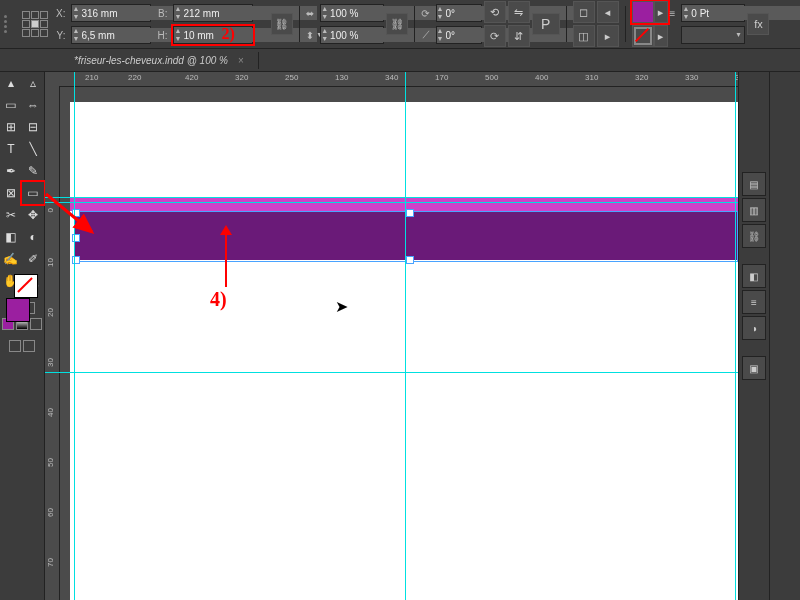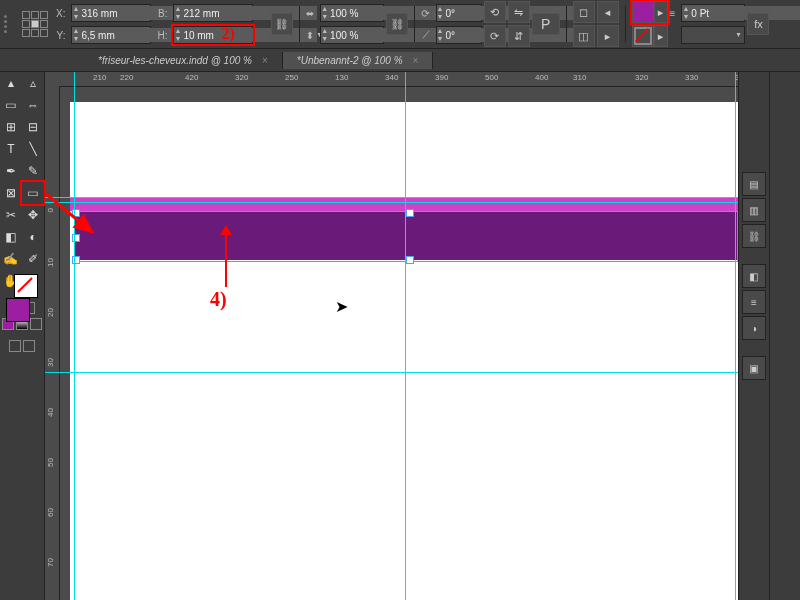--- a/index.html
+++ b/index.html
@@ -13,21 +13,21 @@
   .xywh{display:grid;grid-template-columns:auto 80px auto 80px;grid-template-rows:18px 18px;gap:4px 6px;align-items:center}
   .lbl{font-size:10px;color:#bbb;text-align:right}
   .numbox{display:flex;align-items:center;background:#5a5a5a;border:1px solid #222;height:16px}
   .numbox .spin{width:10px;display:flex;flex-direction:column}
   .numbox .spin b{height:8px;font-size:7px;line-height:7px;text-align:center;color:#bbb;cursor:pointer}
   .numbox input{flex:1;background:#5a5a5a;border:0;color:#eee;font-size:10px;padding:0 2px;height:14px;outline:none}
   .numbox .dd{width:12px;font-size:8px;line-height:16px;text-align:center;color:#bbb;cursor:pointer}
   .mini-icon{width:20px;height:20px;display:flex;align-items:center;justify-content:center;border:1px solid #555;background:#4a4a4a;cursor:pointer;font-size:11px}
   .icon-col{display:flex;flex-direction:column;gap:2px}
   .red-box{outline:2px solid #ff0000}
-  .tabs{display:flex;align-items:center;height:22px;background:#3c3c3c;border-bottom:1px solid #222;padding-left:84px}
+  .tabs{display:flex;align-items:center;height:22px;background:#3c3c3c;border-bottom:1px solid #222;padding-left:60px}
   .tab{padding:3px 14px;font-size:10px;font-style:italic;color:#ccc;border-right:1px solid #222;cursor:pointer}
   .tab .x{margin-left:10px;color:#888;cursor:pointer;font-style:normal}
   .main{display:flex;height:530px}
   .tgrid{display:grid;grid-template-columns:22px 22px;grid-auto-rows:22px;gap:0}
   .tool{width:22px;height:22px;display:flex;align-items:center;justify-content:center;color:#ddd;font-size:12px;cursor:pointer;border:1px solid transparent;box-sizing:border-box}
   .swatches{margin-top:6px;position:relative;width:32px;height:32px}
   .sw-fill{position:absolute;width:22px;height:22px;top:0;left:0;background:#9b1fa0;border:1px solid #000}
   .sw-stroke{position:absolute;width:22px;height:22px;bottom:0;right:0;background:#fff;border:1px solid #000}
   .sw-stroke::after{content:"";position:absolute;width:20px;height:2px;background:red;top:9px;left:0;transform:rotate(-45deg)}
   .tiny-row{display:flex;gap:2px;margin-top:4px}
@@ -207,21 +207,20 @@
     <div class="numbox" style="background:#4a4a4a">
         <span style="flex:1"></span>
         <span class="dd">▾</span>
       </div>
   </div>
   <div class="mini-icon">fx</div>
 </div>
 
 <div class="tabs">
   <div class="tab"><span>*friseur-les-cheveux.indd @ 100 %</span><span class="x">×</span></div>
-  <div class="tab" style="background:#505050"><span>*Unbenannt-2 @ 100 %</span><span class="x">×</span></div>
 </div>
 
 <div class="main">
 
   <div class="tgrid" style="background:#3c3c3c;border-right:1px solid #222;padding-bottom:200px">
     <div class="tool">▴</div>
     <div class="tool">▵</div>
     <div class="tool">▭</div>
     <div class="tool">⇔</div>
     <div class="tool">⊞</div>
@@ -260,31 +259,31 @@
       </div>
     </div>
   </div>
 
   <div class="panel-col" style="order:3">
   </div>
 
   <div class="canvas-wrap">
 
     <div class="ruler-h">
-      <span class="tick" style="left:34px">210</span>
-      <span class="tick" style="left:61px">220</span>
+      <span class="tick" style="left:26px">210</span>
+      <span class="tick" style="left:69px">220</span>
       <span class="tick" style="left:126px">420</span>
       <span class="tick" style="left:176px">320</span>
       <span class="tick" style="left:226px">250</span>
       <span class="tick" style="left:276px">130</span>
       <span class="tick" style="left:326px">340</span>
-      <span class="tick" style="left:376px">390</span>
+      <span class="tick" style="left:376px">170</span>
       <span class="tick" style="left:426px">500</span>
       <span class="tick" style="left:476px">400</span>
-      <span class="tick" style="left:514px">310</span>
+      <span class="tick" style="left:526px">310</span>
       <span class="tick" style="left:576px">320</span>
       <span class="tick" style="left:626px">330</span>
       <span class="tick" style="left:676px">340</span>
     </div>
     <div class="ruler-v">
       <span class="tick" style="top:122px">0</span>
       <span class="tick" style="top:172px">10</span>
       <span class="tick" style="top:222px">20</span>
       <span class="tick" style="top:272px">30</span>
       <span class="tick" style="top:322px">40</span>

